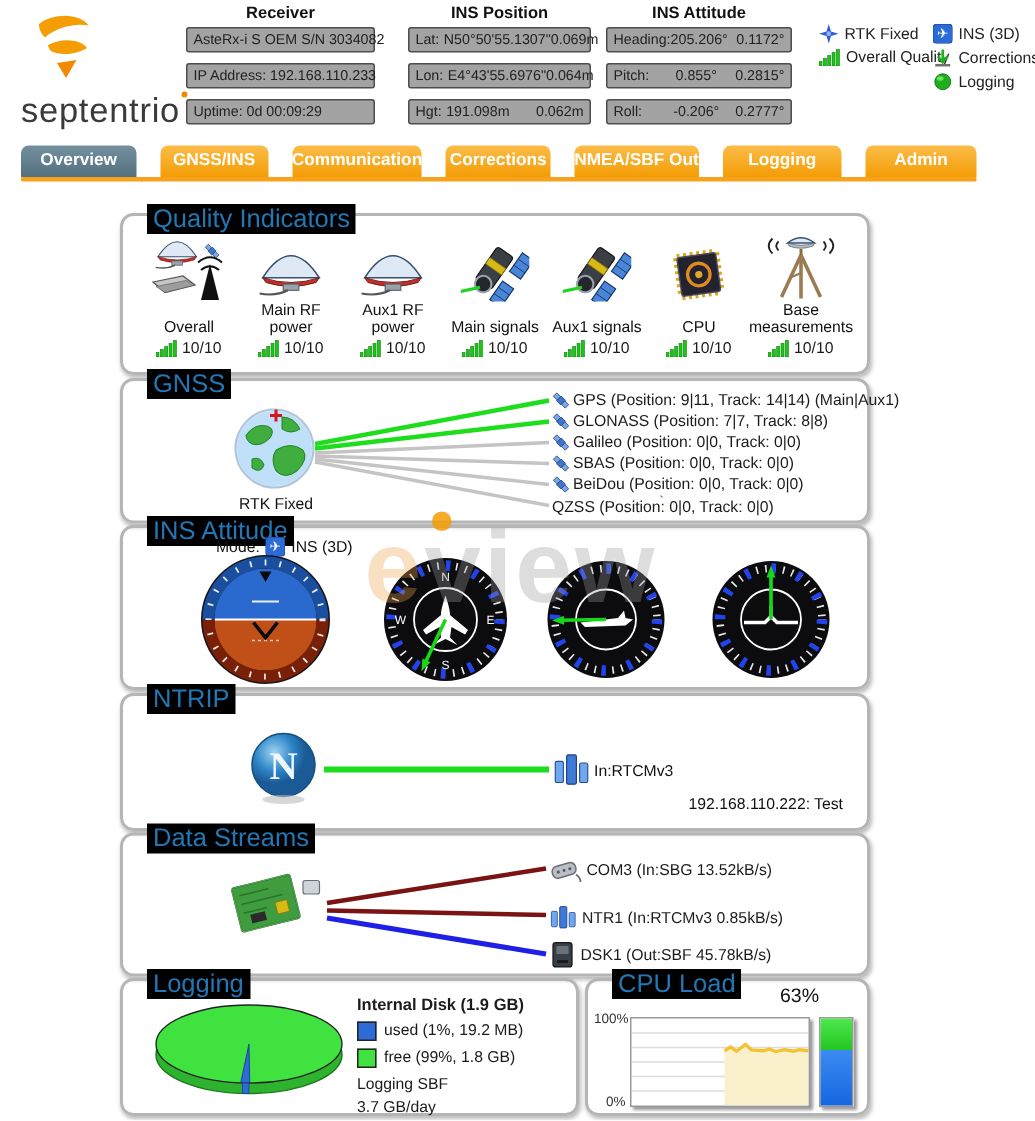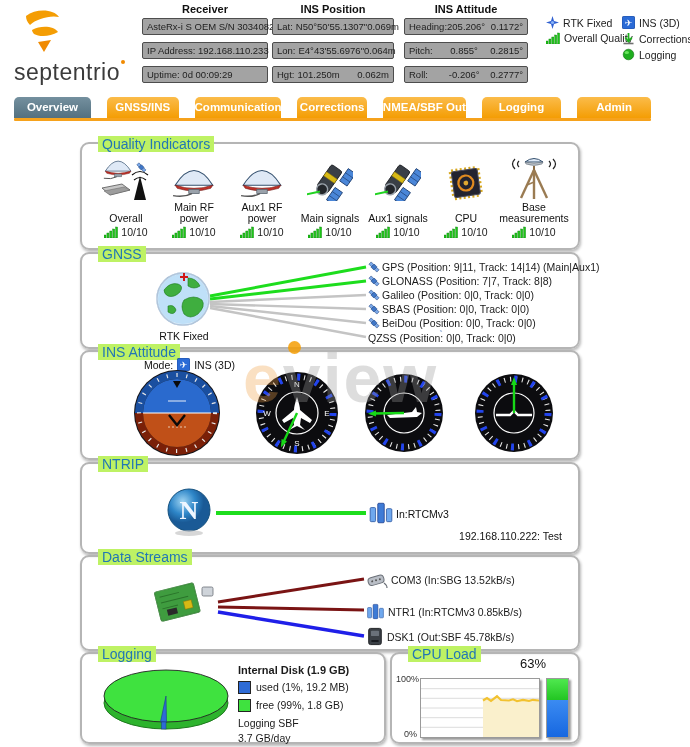--- a/index.html
+++ b/index.html
@@ -26,22 +26,22 @@
   .status-row .slabel{font-size:10.5px;color:#222;white-space:nowrap;}
   
   .nav{position:absolute;left:14px;top:97px;width:637px;}
   .tabs{display:flex;gap:16px;height:21px;}
   .tab{flex:1;border-radius:5px 5px 0 0;background:linear-gradient(#FBBC4A,#F49D04);
        color:#fff;font-size:11.5px;font-weight:bold;text-align:center;line-height:21px;cursor:pointer;white-space:nowrap;}
   .tab.active{background:linear-gradient(#74909f,#53707f);}
   .nav-bar{height:3px;background:#F6A21C;border-radius:1px;}
   
   .panel{position:absolute;border:2px solid #b5b5b5;border-radius:9px;box-shadow:1px 2px 3px rgba(0,0,0,.28);}
-  .ptitle{position:absolute;top:-8px;left:16px;background:#bef264;padding:0 4px;
-          color:#2277B4;font-size:14px;white-space:nowrap;}
+  .ptitle{position:absolute;top:-8px;left:16px;background:#000000;padding:0 4px;
+          color:#2277B4;font-size:17px;white-space:nowrap;}
   
   .q-wrap{display:flex;justify-content:space-between;padding:12px 10px 6px 10px;}
   .q-item{width:68px;text-align:center;}
   .q-icon{height:46px;display:flex;align-items:flex-end;justify-content:center;}
   .q-label{font-size:10.5px;line-height:11px;color:#111;min-height:22px;display:flex;align-items:flex-end;justify-content:center;}
   .q-score{font-size:10.5px;color:#1b1b1b;margin-top:2px;display:flex;align-items:center;justify-content:center;gap:3px;}
   
   .const-row{position:absolute;left:286px;height:14px;display:flex;align-items:center;font-size:10.5px;white-space:nowrap;}
   .const-row svg{margin-right:2px;}
   .fix-label{position:absolute;left:62px;top:76px;width:80px;text-align:center;font-size:10.5px;color:#111;}
@@ -124,42 +124,42 @@
 
   <div class="logo">
     <svg width="52" height="52" viewBox="0 0 52 52">
       <path d="M12,10 C22,2 40,3 45,11 C36,9 22,13 16,19 C13,16 12,13 12,10 Z" fill="#F49D04"></path>
       <path d="M18,24 C27,19 40,20 44,26 C36,31 25,31 20,28 C19,27 18,25 18,24 Z" fill="#F49D04"></path>
       <path d="M24,36 L37,34 L30,46 Z" fill="#F08A00"></path>
     </svg>
     <div class="logo-text"><span>septentrio</span><span class="logo-dot"></span></div>
   </div>
 
-  <div class="info-col" style="left:142px;width:126px;">
+  <div class="info-col" style="left:124px;width:126px;">
     <div class="info-title">Receiver</div>
     <div class="info-box">AsteRx-i S OEM S/N 3034082</div>
     <div class="info-box">IP Address: 192.168.110.233</div>
     <div class="info-box">Uptime: 0d 00:09:29</div>
   </div>
 
   <div class="info-col" style="left:272px;width:122px;">
     <div class="info-title">INS Position</div>
     <div class="info-box irow">
       <span class="lbl">Lat:</span>
       <span class="val">N50°50'55.1307"</span>
       <span class="acc">0.069m</span>
     </div>
     <div class="info-box irow">
       <span class="lbl">Lon:</span>
       <span class="val">E4°43'55.6976"</span>
       <span class="acc">0.064m</span>
     </div>
     <div class="info-box irow">
       <span class="lbl">Hgt:</span>
-      <span class="val">101.250m</span>
+      <span class="val">191.098m</span>
       <span class="acc">0.062m</span>
     </div>
   </div>
 
   <div class="info-col" style="left:404px;width:124px;">
     <div class="info-title">INS Attitude</div>
     <div class="info-box arow">
       <span class="lbl">Heading:</span>
       <span class="val">205.206°</span>
       <span class="acc">0.1172°</span>

